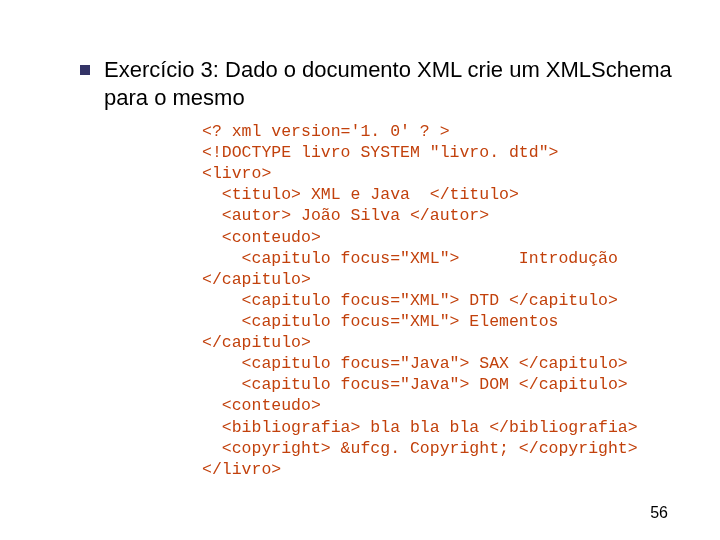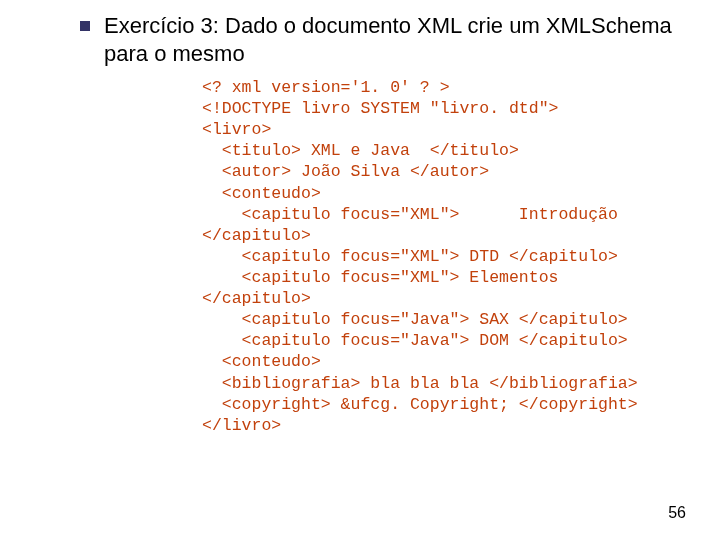--- a/index.html
+++ b/index.html
@@ -9,20 +9,21 @@
     height: 540px;
     background: #ffffff;
     font-family: Arial, Helvetica, sans-serif;
     color: #000;
     position: relative;
     overflow: hidden;
   }
   .slide {
     padding: 12px 40px 0 80px;
     box-sizing: border-box;
+    margin-top: 44px;
   }
   .title-row {
     display: flex;
     align-items: flex-start;
     gap: 14px;
   }
   .bullet {
     width: 10px;
     height: 10px;
     background: #333366;
@@ -43,21 +44,21 @@
   pre {
     font-family: "Courier New", Courier, monospace;
     font-size: 16.5px;
     line-height: 1.28;
     margin: 0;
     white-space: pre;
     color: #c2410c;
   }
   .pagenum {
     position: absolute;
-    right: 34px;
+    right: 52px;
     bottom: 18px;
     font-size: 16px;
     color: #000;
   }
 </style>
 </head>
 <body>
 
 <div class="slide">
   <div class="title-row">

